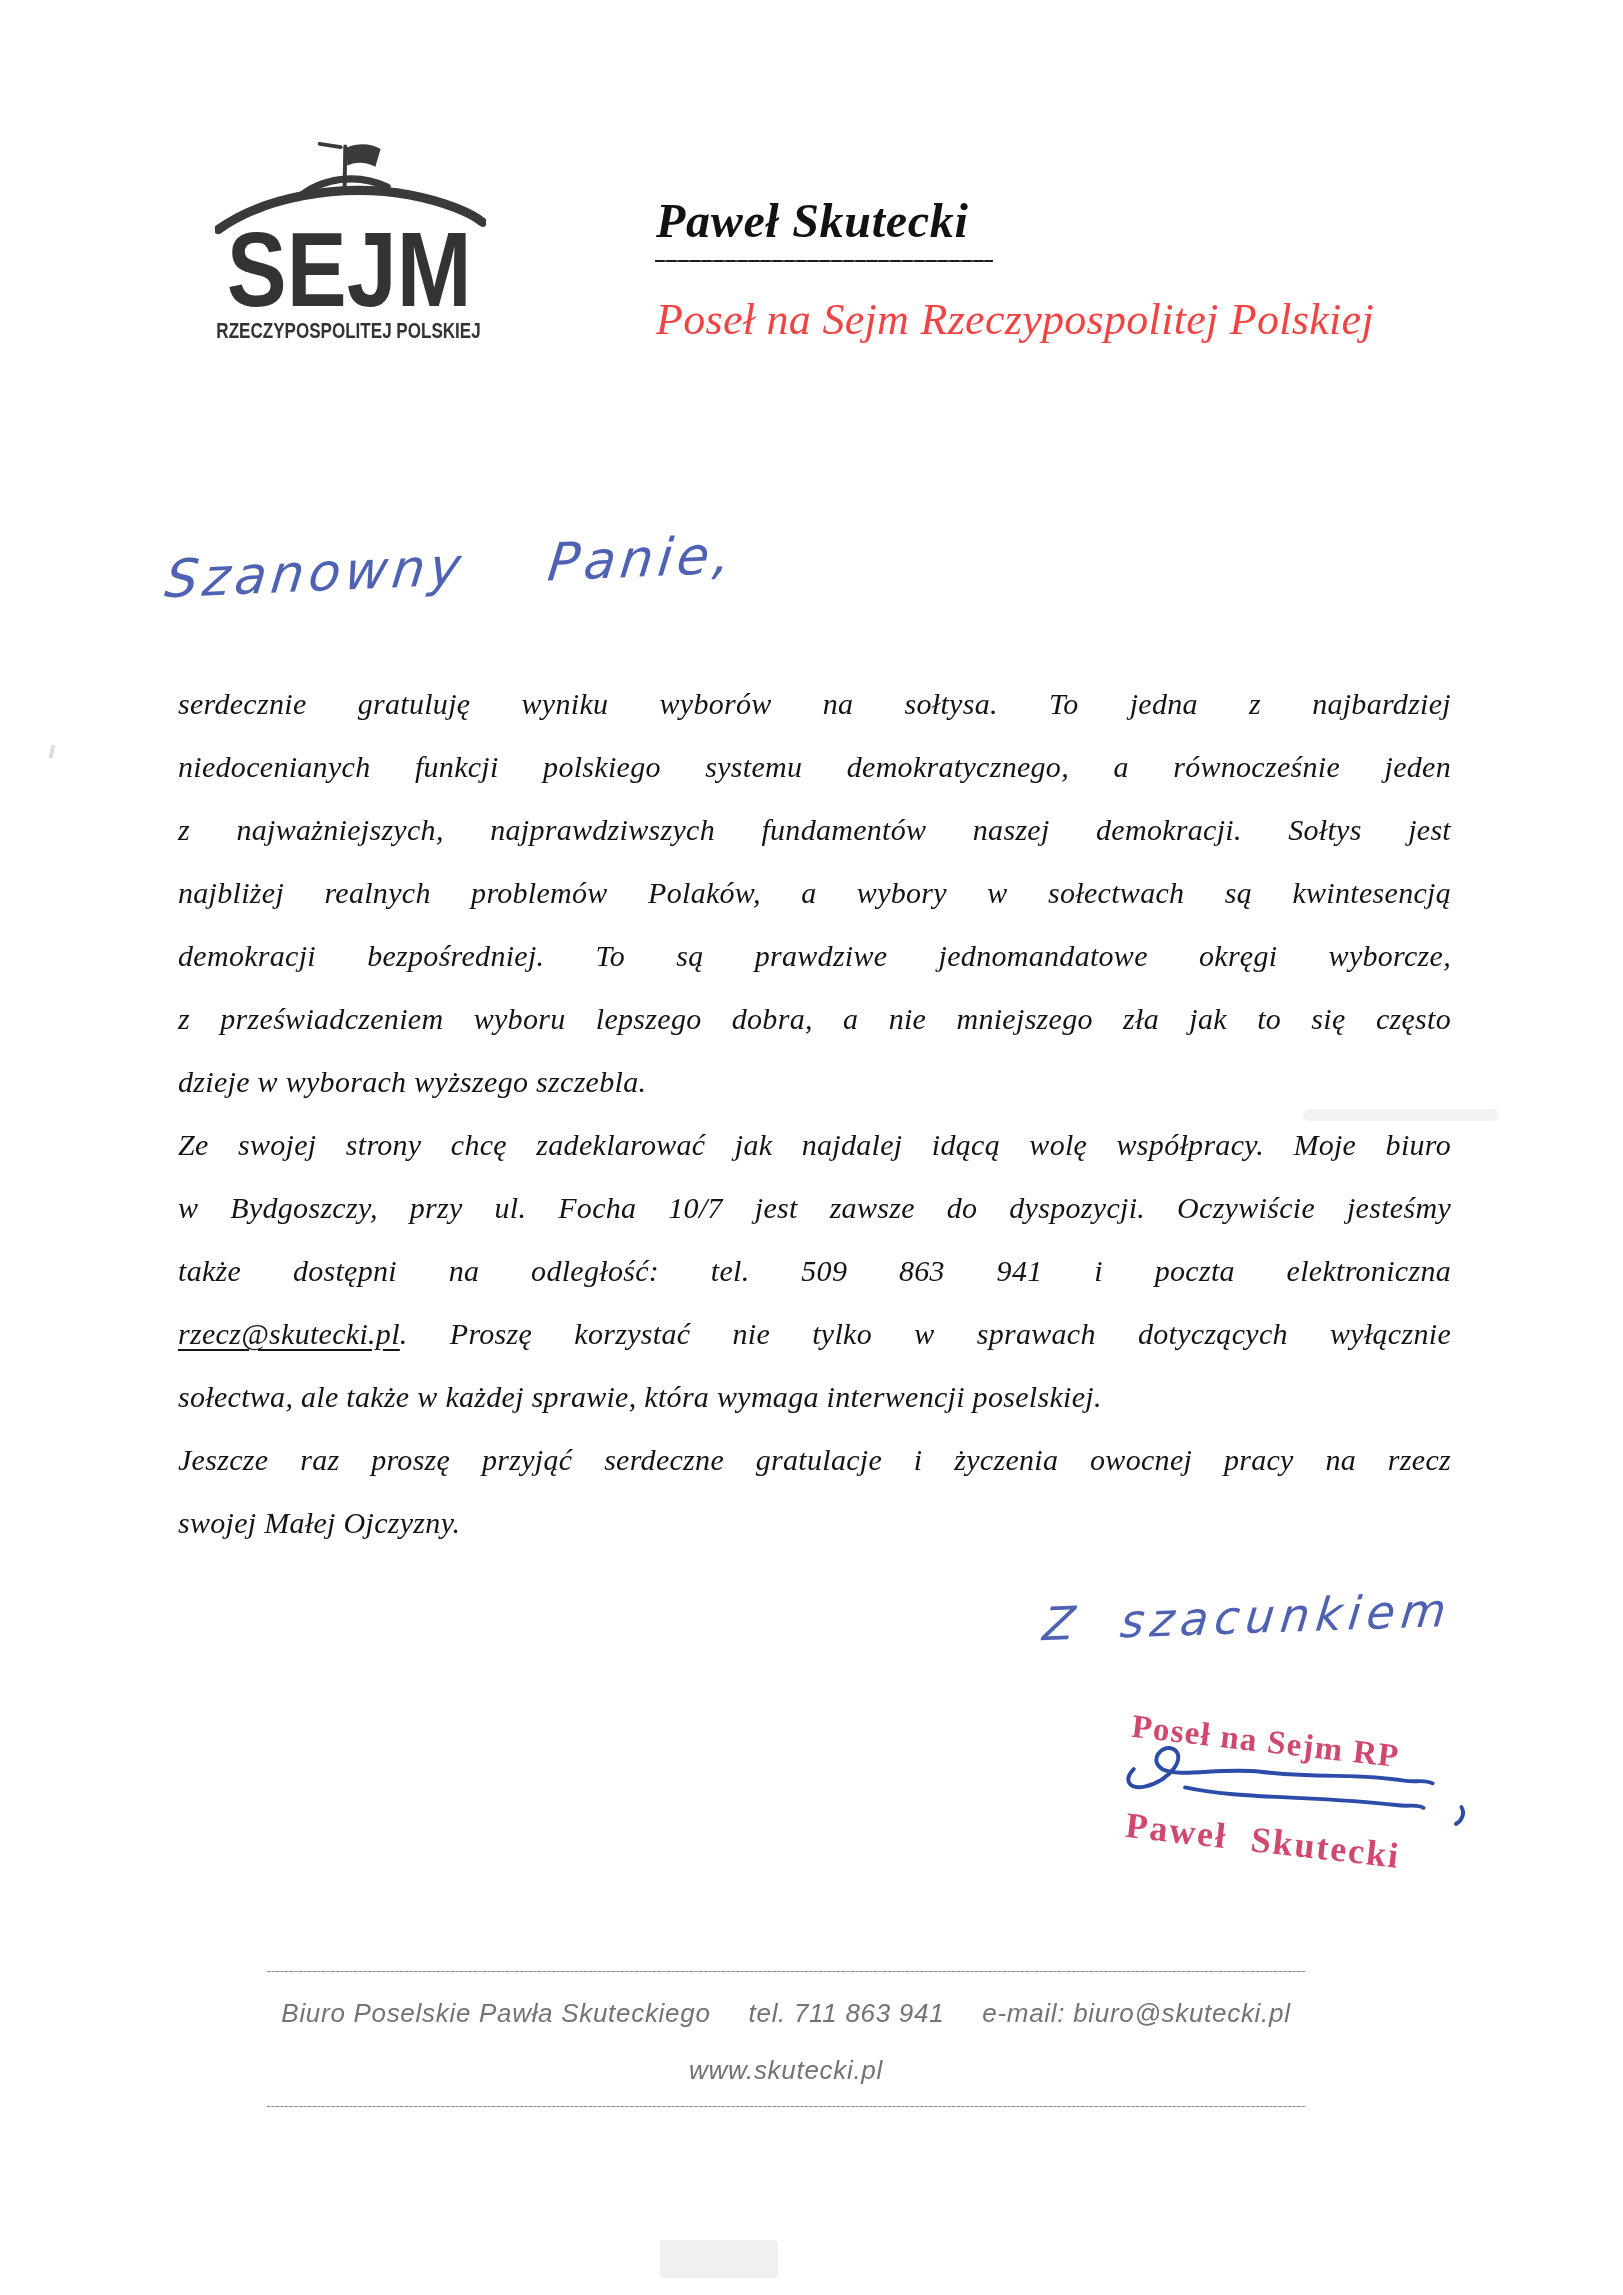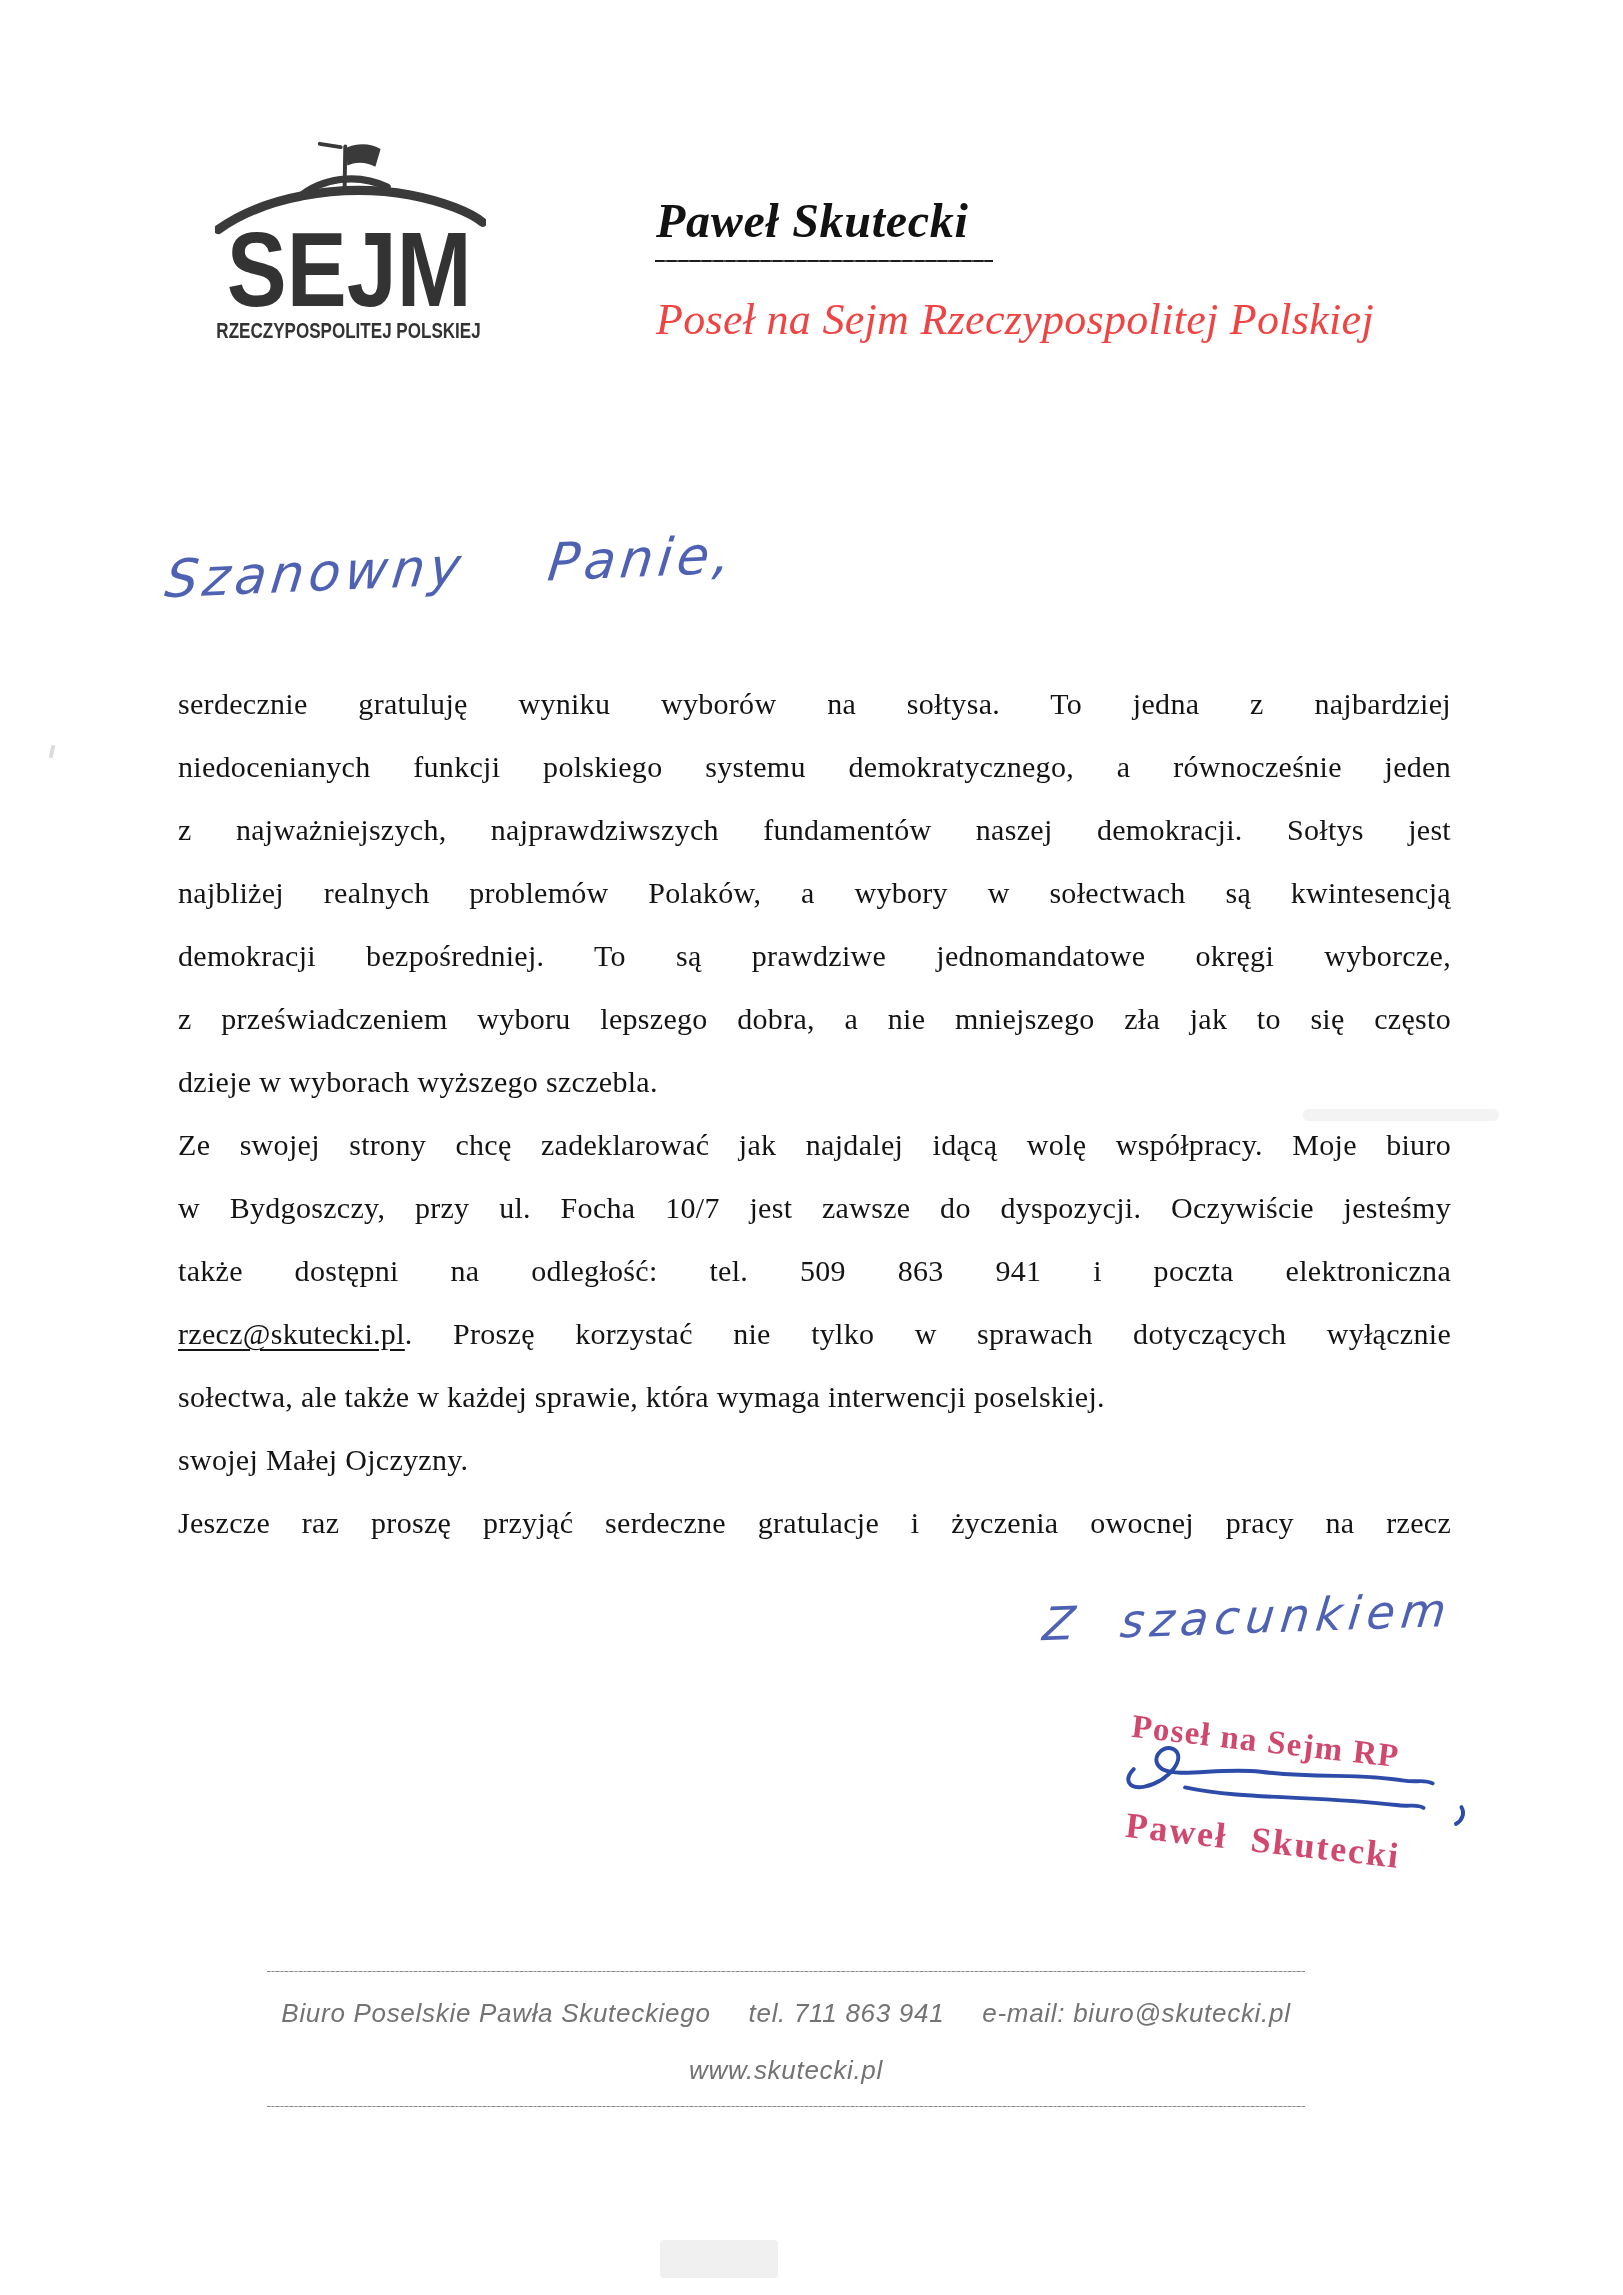--- a/index.html
+++ b/index.html
@@ -43,21 +43,21 @@
     font-size:46px;letter-spacing:5.9px;word-spacing:19.6px;
     transform:rotate(-2deg) skewX(-8deg);transform-origin:0 0;opacity:.93;
   }
 
   
   .bodytext{
     left:178px;top:672px;width:1273px;
     font-size:30px;line-height:63px;letter-spacing:0.3px;
     color:#141414;
   }
-  .ln{text-align:justify;text-align-last:justify;height:63px;}
+  .ln{text-align:justify;text-align-last:justify;height:63px;font-style:italic;}
   .ln.end{text-align-last:left;}
   .email{text-decoration:underline;text-decoration-thickness:2px;text-underline-offset:5.2px;}
 
   
   .stamp{
     left:1134px;top:1708px;width:340px;
     transform:rotate(6.5deg);transform-origin:0 0;
     color:#d0486e;font-family:"Liberation Serif", serif;font-weight:700;
   }
   .stampl1{font-size:33px;letter-spacing:1.3px;}
@@ -110,22 +110,22 @@
   <div class="ln">z najważniejszych, najprawdziwszych fundamentów naszej demokracji. Sołtys jest</div>
   <div class="ln">najbliżej realnych problemów Polaków, a wybory w sołectwach są kwintesencją</div>
   <div class="ln">demokracji bezpośredniej. To są prawdziwe jednomandatowe okręgi wyborcze,</div>
   <div class="ln">z przeświadczeniem wyboru lepszego dobra, a nie mniejszego zła jak to się często</div>
   <div class="ln end">dzieje w wyborach wyższego szczebla.</div>
   <div class="ln">Ze swojej strony chcę zadeklarować jak najdalej idącą wolę współpracy. Moje biuro</div>
   <div class="ln">w Bydgoszczy, przy ul. Focha 10/7 jest zawsze do dyspozycji. Oczywiście jesteśmy</div>
   <div class="ln">także dostępni na odległość: tel. 509 863 941 i poczta elektroniczna</div>
   <div class="ln"><span class="email">rzecz@skutecki.pl</span><span>. Proszę korzystać nie tylko w sprawach dotyczących wyłącznie</span></div>
   <div class="ln end">sołectwa, ale także w każdej sprawie, która wymaga interwencji poselskiej.</div>
+  <div class="ln">Jeszcze raz proszę przyjąć serdeczne gratulacje i życzenia owocnej pracy na rzecz</div>
   <div class="ln end">swojej Małej Ojczyzny.</div>
-  <div class="ln">Jeszcze raz proszę przyjąć serdeczne gratulacje i życzenia owocnej pracy na rzecz</div>
 </div>
 
 <div class="abs hand closing">Z szacunkiem</div>
 
 <div class="abs stamp">
   <div class="stampl1">Poseł na Sejm RP</div>
   <div class="stampl2">Paweł Skutecki</div>
 </div>
 <div class="abs scribble">
   <svg viewBox="0 0 590 150" xmlns="http://www.w3.org/2000/svg" fill="none" stroke="#2d4ba8" stroke-width="6" stroke-linecap="round">

